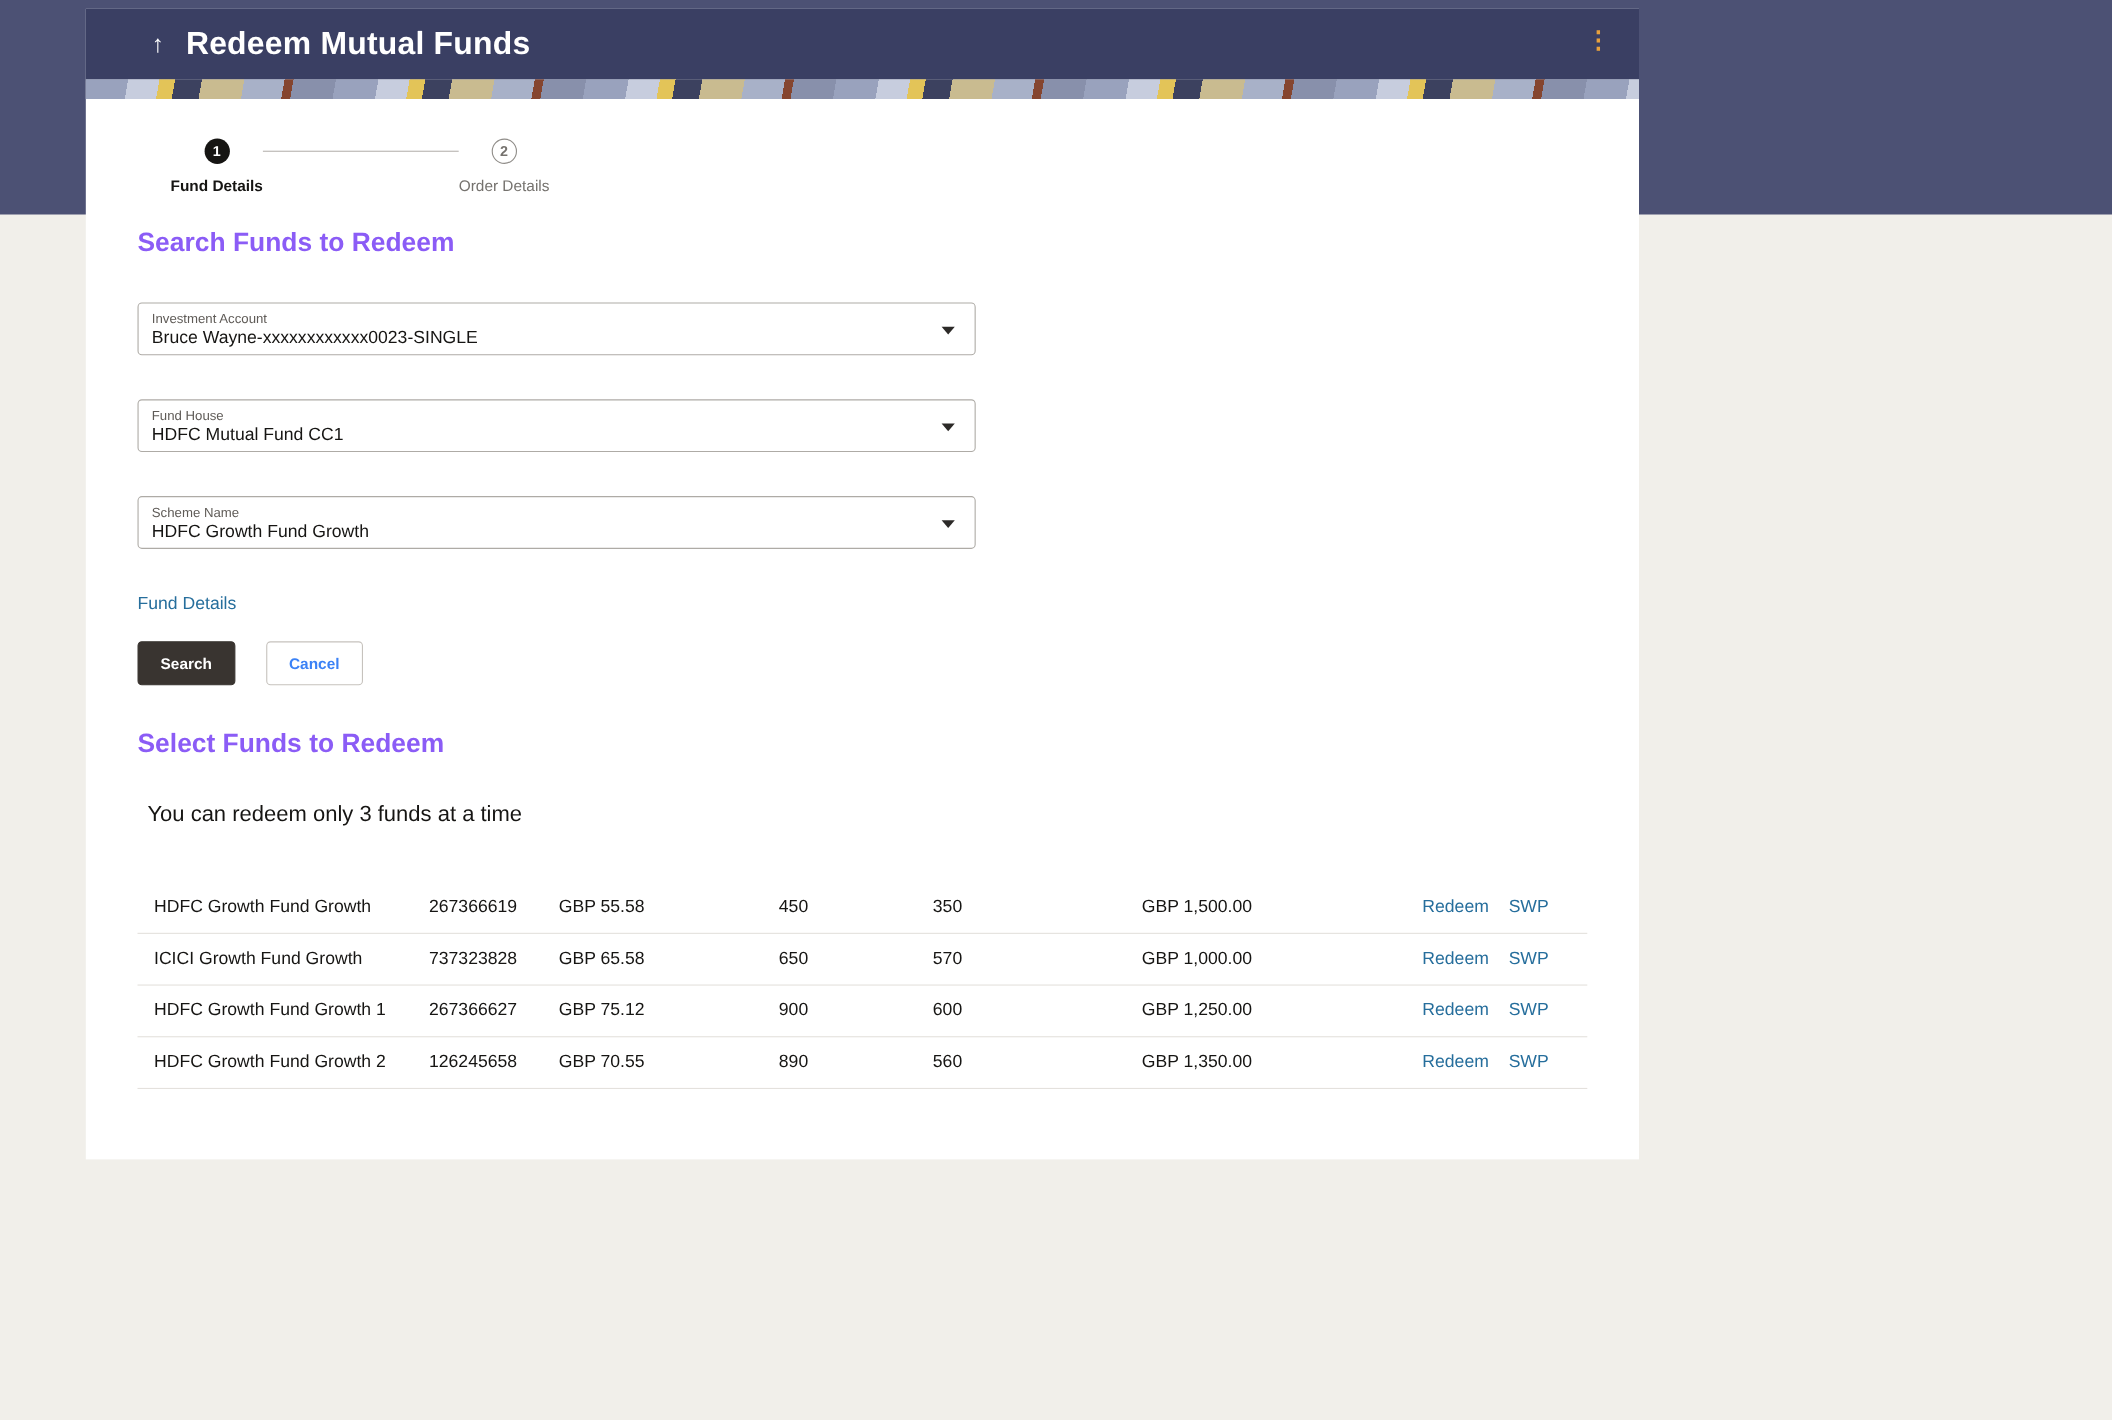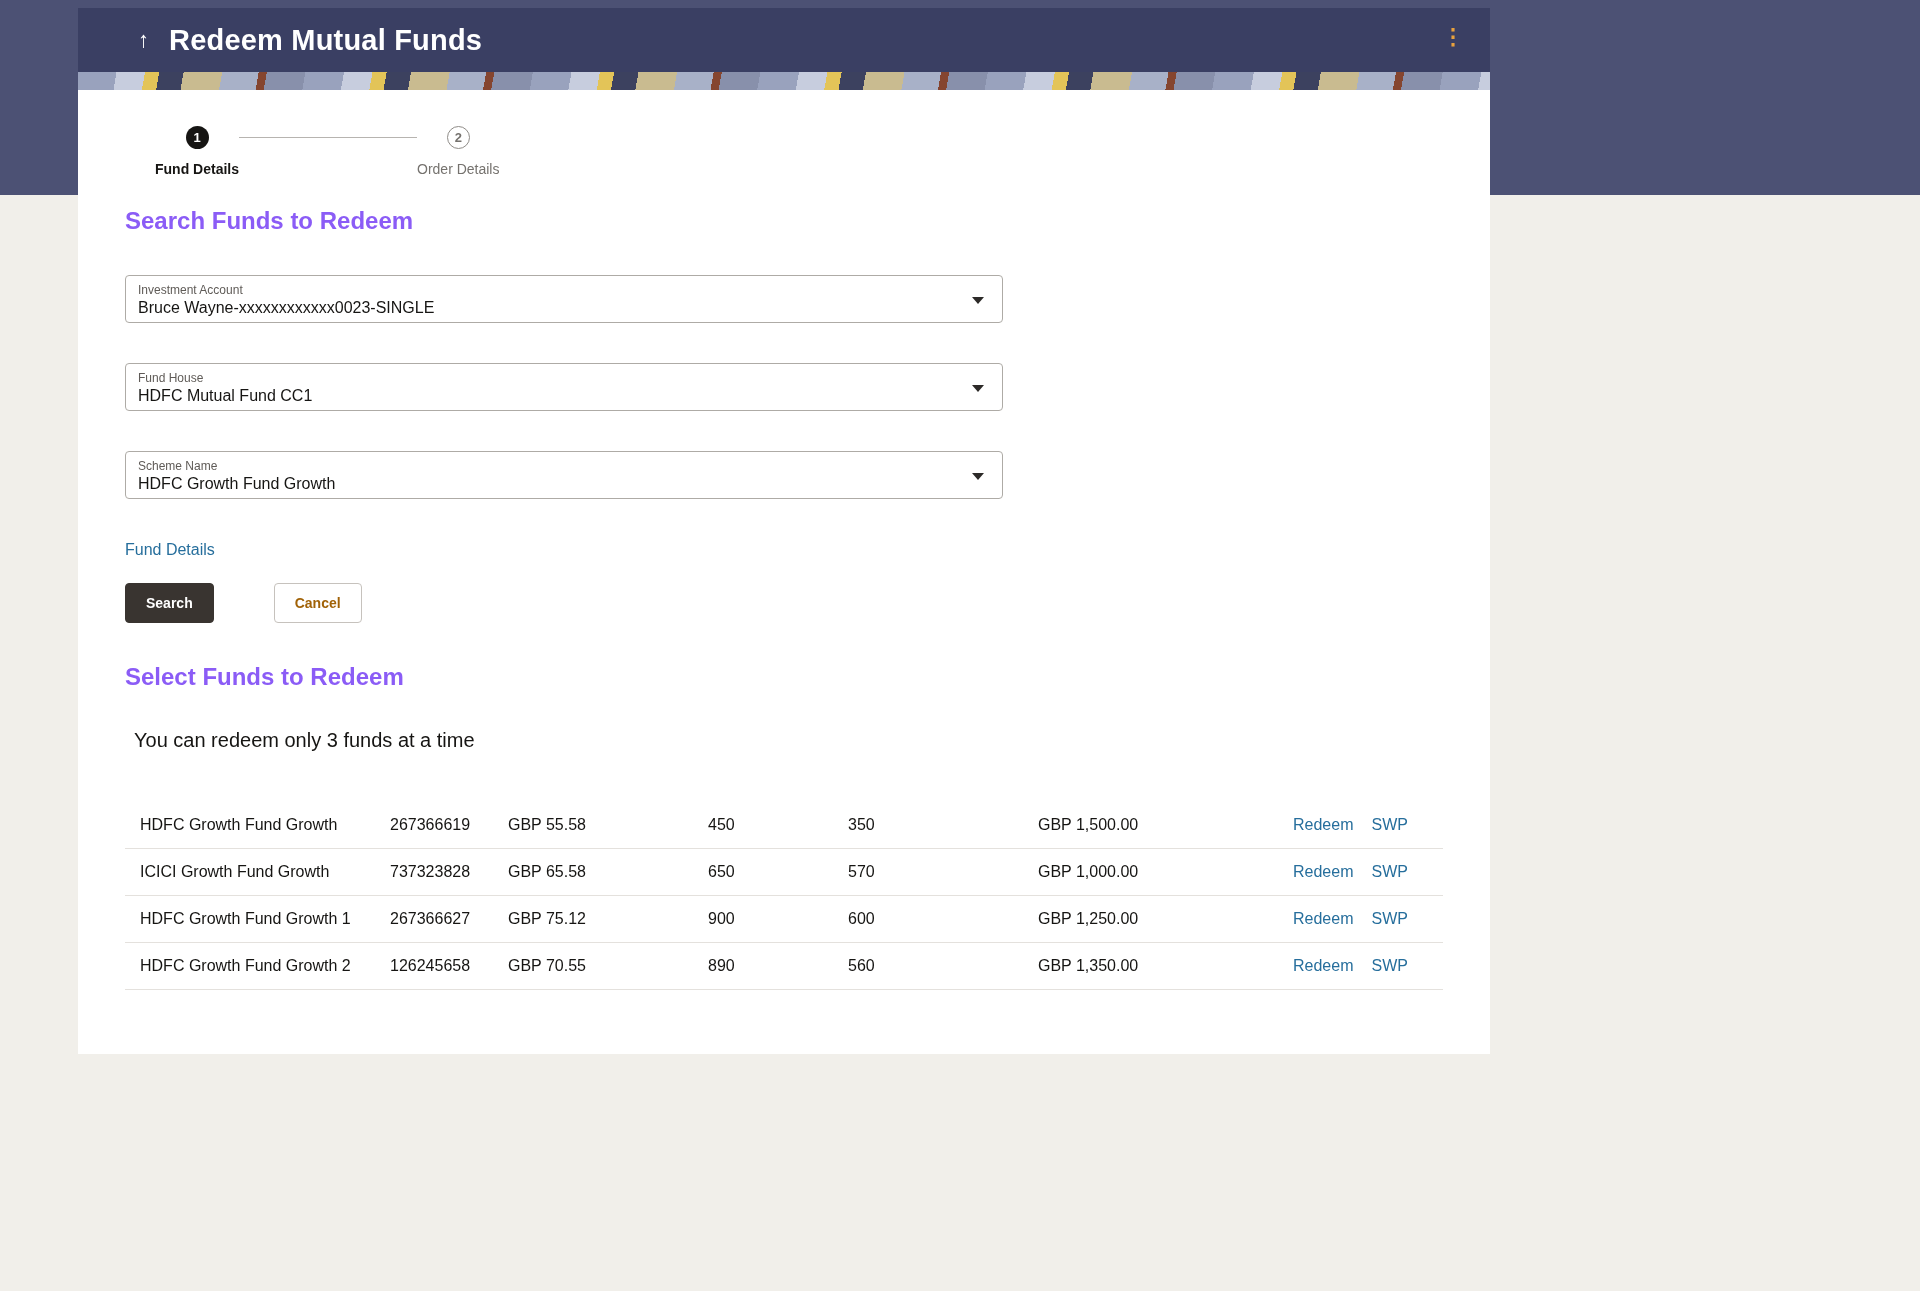--- a/index.html
+++ b/index.html
@@ -76,21 +76,21 @@
   
   .section-heading {
     font-size: 24px; font-weight: bold; color: #8b5cf6;
   }
   .heading-search { margin-top: 30px; }
   .heading-select { margin-top: 40px; }
 
   
   .field {
     position: relative;
-    width: 878px; height: 48px;
+    width: 762px; height: 48px;
     border: 1px solid #aeaba6; border-radius: 4px;
     padding: 7px 40px 0 12px;
     margin-top: 40px; cursor: pointer; background: #ffffff;
   }
   .field:first-of-type { margin-top: 33px; }
   .field-label { font-size: 12px; color: #5f5b57; }
   .field-value { font-size: 16px; color: #161513; margin-top: 2px; }
   .caret {
     position: absolute; right: 18px; top: 21px;
     width: 0; height: 0;
@@ -98,28 +98,28 @@
     border-right: 6px solid transparent;
     border-top: 7px solid #2c2a28;
   }
 
   a.link {
     color: #266e9c; text-decoration: none; cursor: pointer; font-size: 16px;
   }
   .fund-details-link { display: inline-block; margin-top: 42px; }
 
   
-  .btn-row { margin-top: 24px; display: flex; gap: 12px; }
+  .btn-row { margin-top: 24px; display: flex; gap: 28px; }
   .btn {
     height: 40px; padding: 0 20px; border-radius: 4px;
     font-size: 14px; font-weight: bold; cursor: pointer;
     font-family: "Liberation Sans", sans-serif;
   }
   .btn-primary { background: #393430; color: #ffffff; border: 1px solid #393430; }
-  .btn-secondary { background: #ffffff; color: #a16207; border: 1px solid #c6c2bd; margin-left: 48px; }
+  .btn-secondary { background: #ffffff; color: #3b82f6; border: 1px solid #c6c2bd; }
 
   
   .redeem-note { margin: 38px 0 0 9px; font-size: 20px; color: #161513; }
   .fund-table { margin-top: 50px; }
   .fund-row {
     display: grid;
     grid-template-columns: 250px 118px 200px 140px 190px 230px 1fr;
     align-items: center;
     height: 47px;
     border-bottom: 1px solid #e4e1dd;

